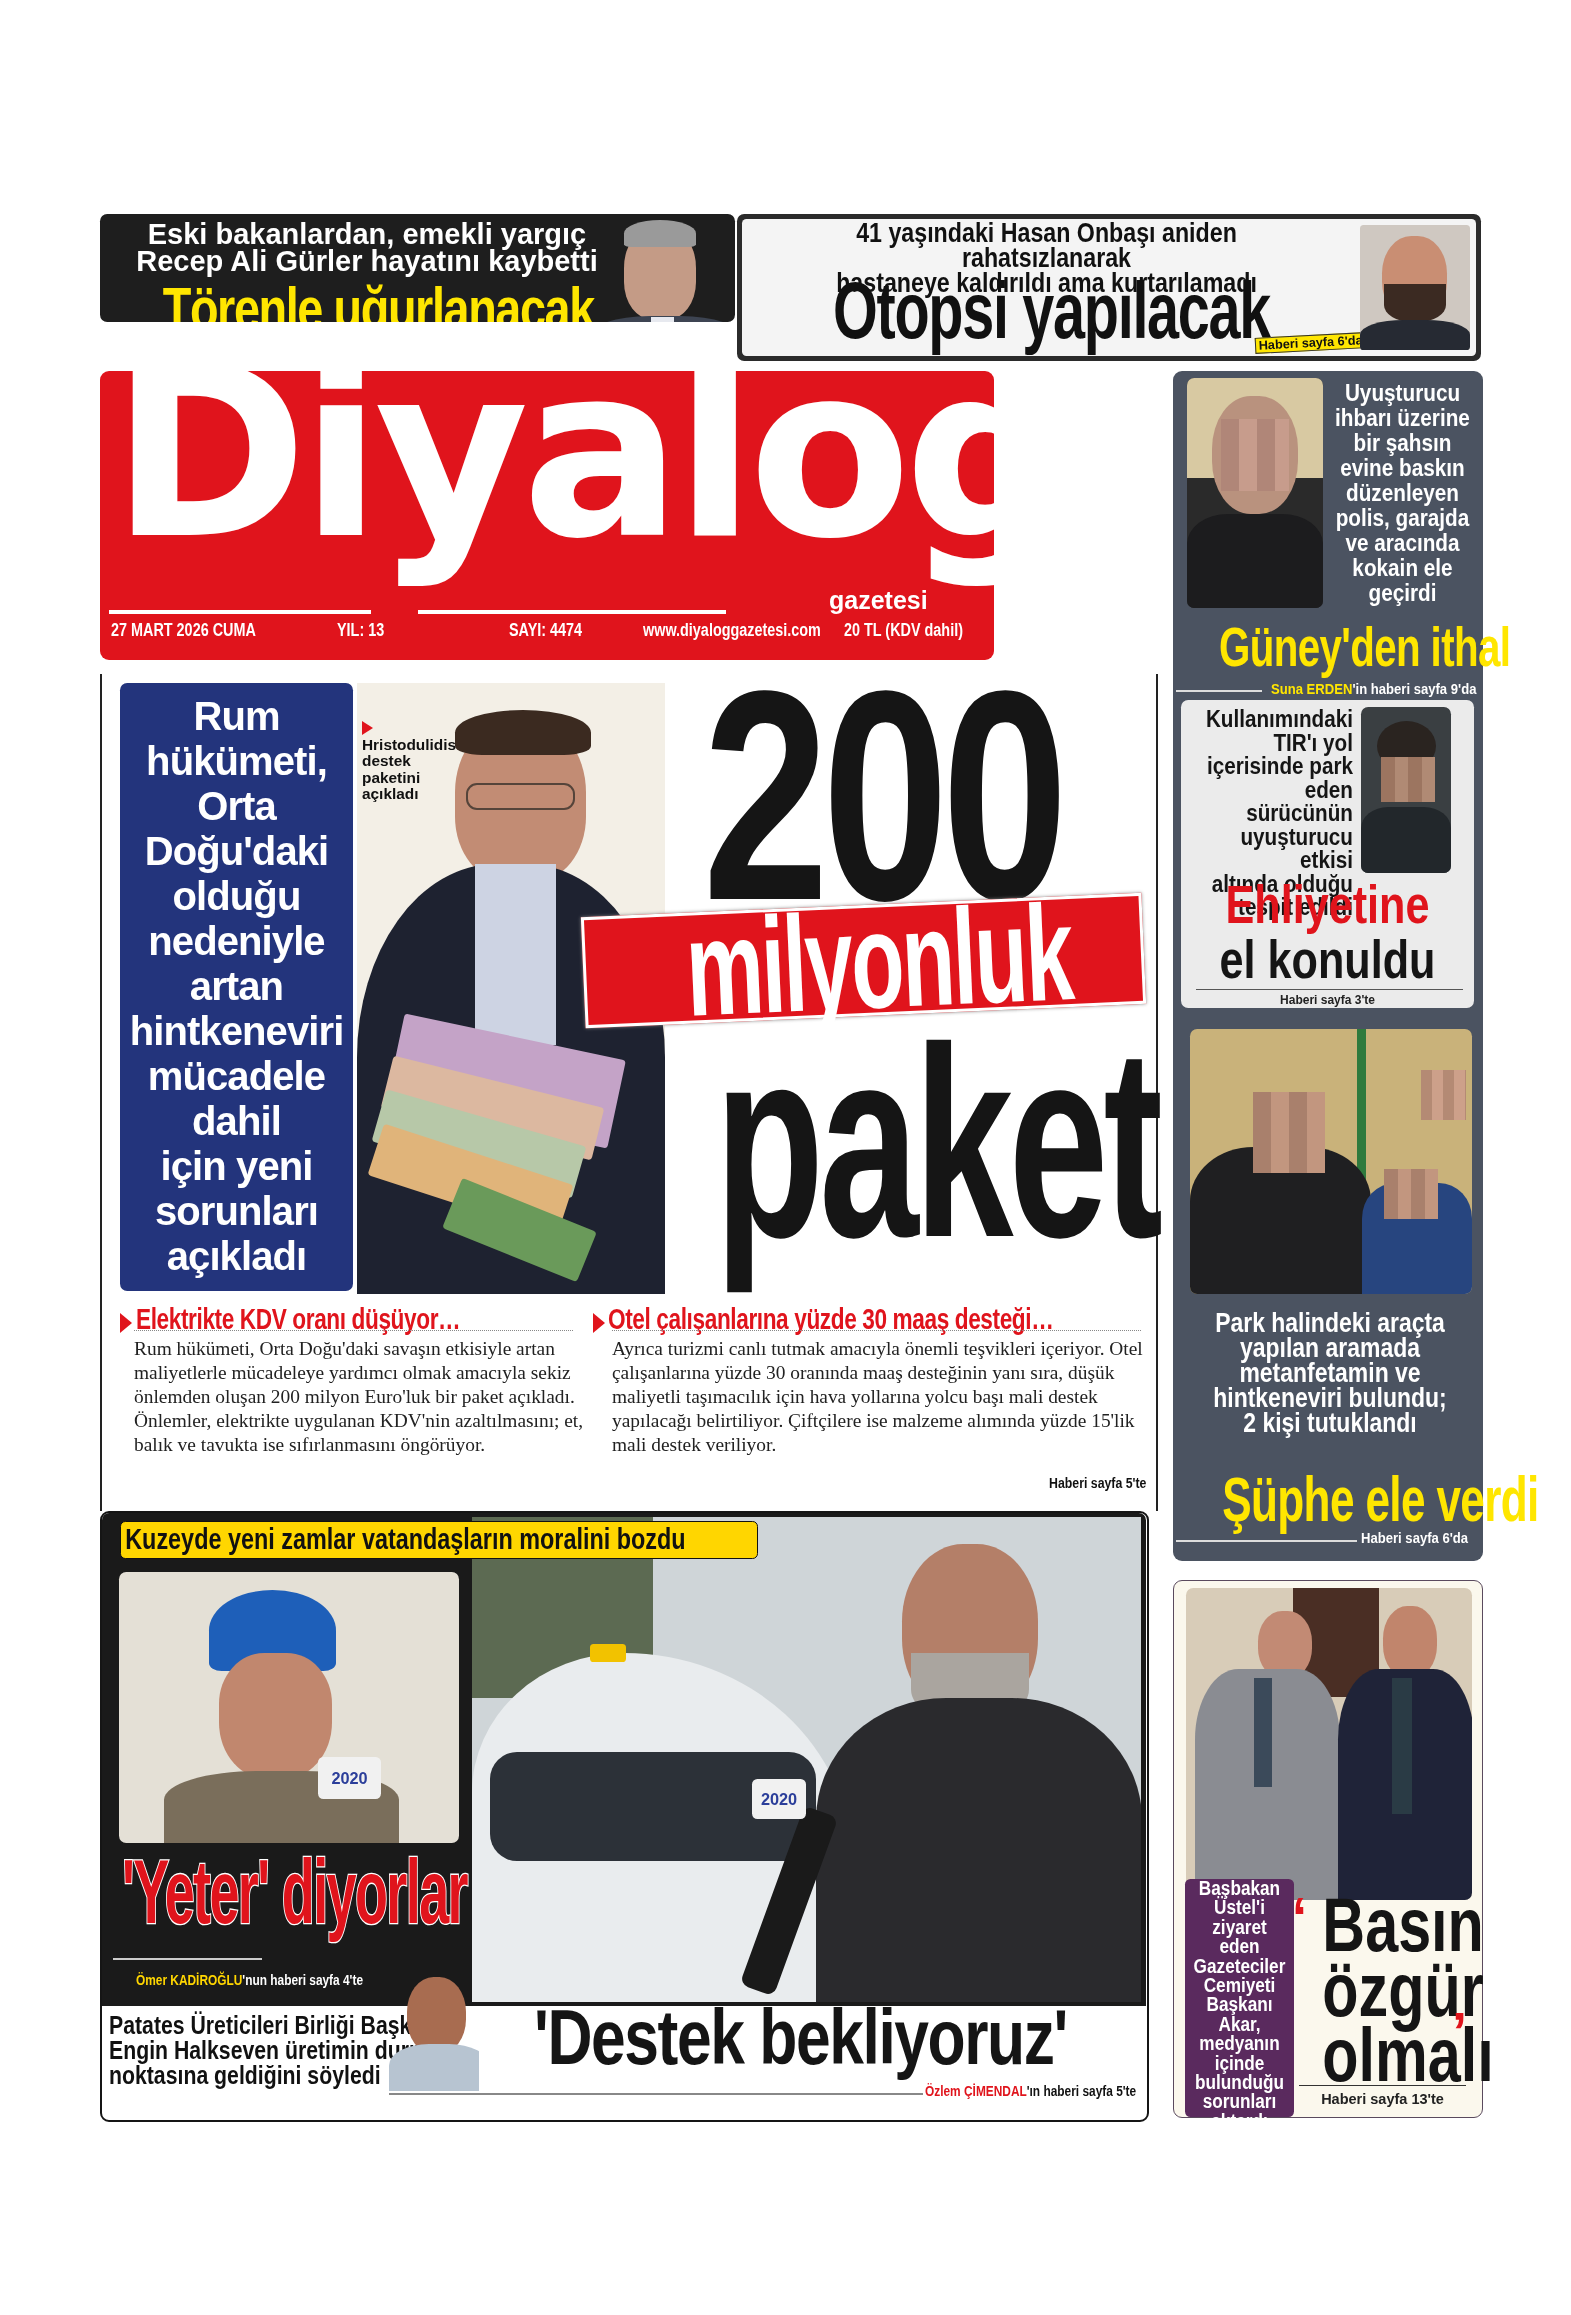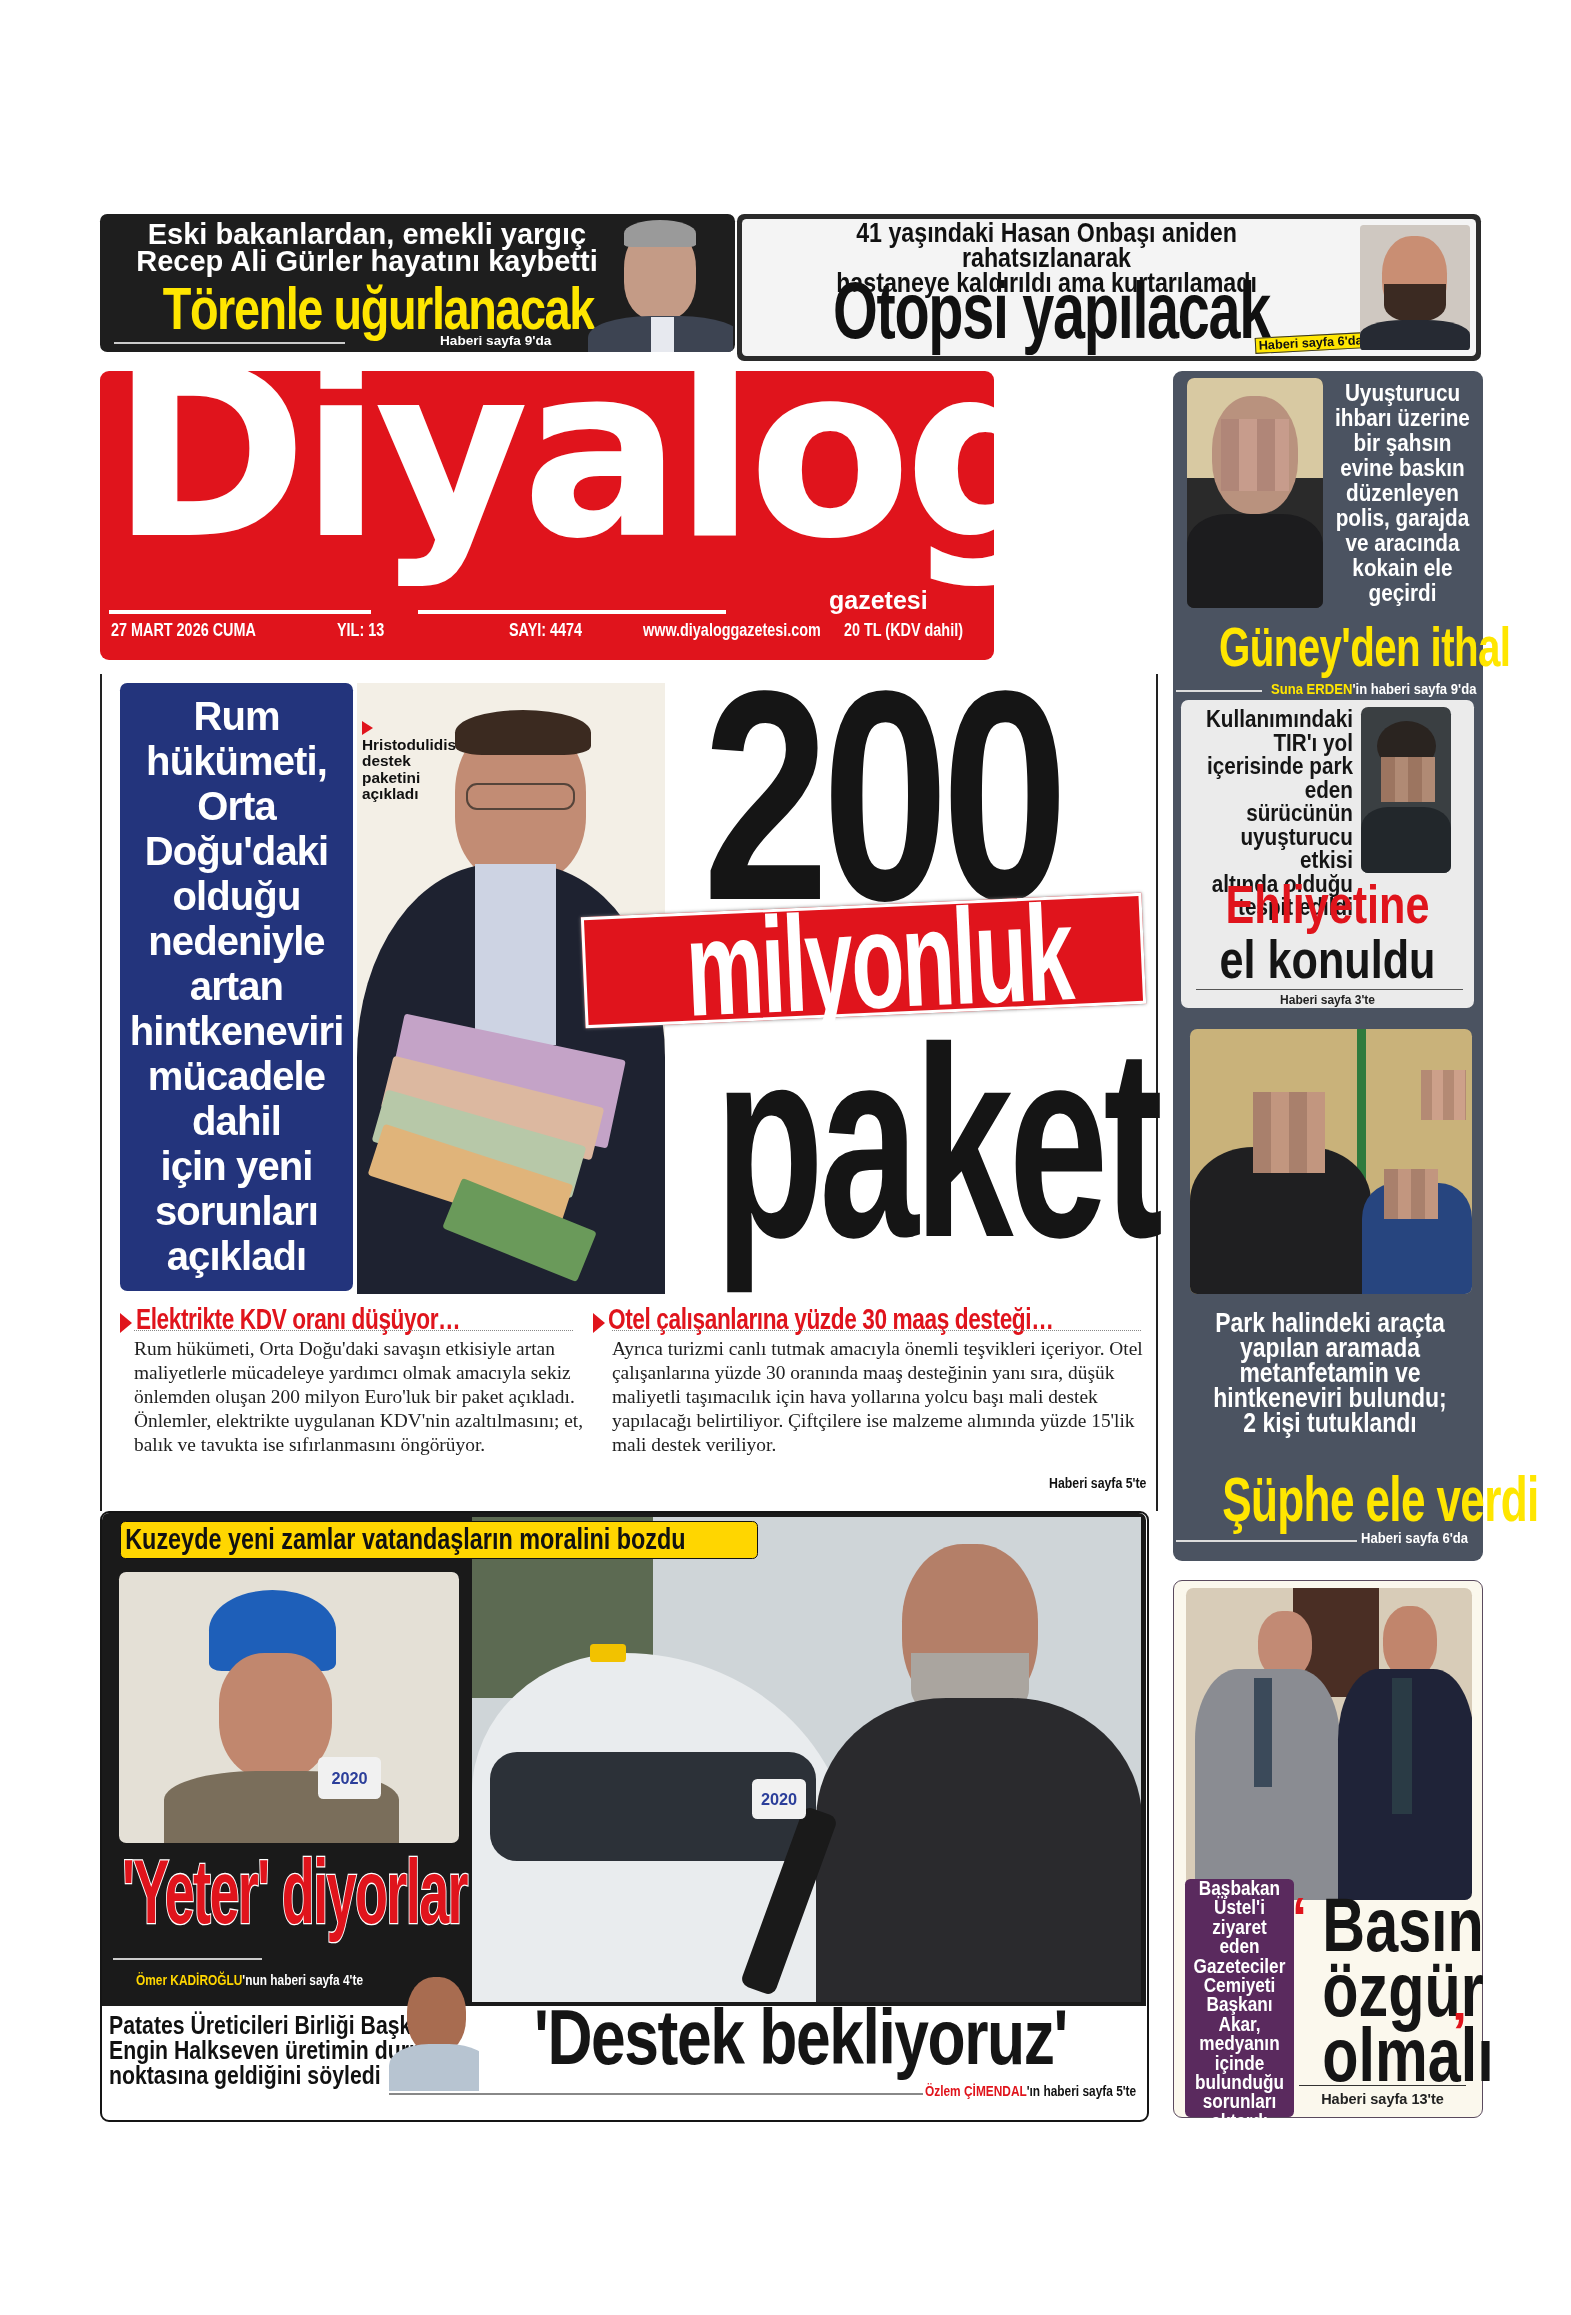--- a/index.html
+++ b/index.html
@@ -4,21 +4,21 @@
 <style>
   * { box-sizing: border-box; margin: 0; padding: 0; }
   html, body { width: 1571px; height: 2316px; background: #ffffff; overflow: hidden; }
   body { position: relative; font-family: "Liberation Sans", "DejaVu Sans", sans-serif; }
   .abs { position: absolute; }
   .photo { position: absolute; overflow: hidden; border-radius: 7.2px; }
   .pix { position: absolute; }
   .line { position: absolute; height: 1.8px; }
 
   
-  #teaser-left { left: 100px; top: 214px; width: 635px; height: 138px; background: #1e1e1e; border-radius: 7.2px; overflow: hidden; }
+  #teaser-left { left: 100px; top: 214px; width: 635px; height: 108px; background: #1e1e1e; border-radius: 7.2px; overflow: hidden; }
   #teaser-right { left: 737px; top: 214px; width: 744px; height: 147px; background: #2b2b2b; border-radius: 7.2px; padding: 5.4px; }
   #teaser-right .inner { width: 100%; height: 100%; background: #f4f4f4; border-radius: 4.5px; position: relative; overflow: hidden; }
 
   
   #masthead { left: 100px; top: 371px; width: 894px; height: 289px; background: #e0141c; border-radius: 9px; overflow: hidden; }
   #logo { position: absolute; left: 11px; top: -36px; font-family: "DejaVu Sans", sans-serif; font-weight: 700; color: #fff; font-size: 237px; letter-spacing: -7.2px; line-height: 1; }
   .mast-meta { position: absolute; top: 249px; color: #fff; font-weight: 700; font-size: 18px; transform: scaleX(0.8); transform-origin: left top; white-space: nowrap; }
 
   
   #sidebar { left: 1173px; top: 371px; width: 310px; height: 1190px; background: #4b5361; border-radius: 9px; }

